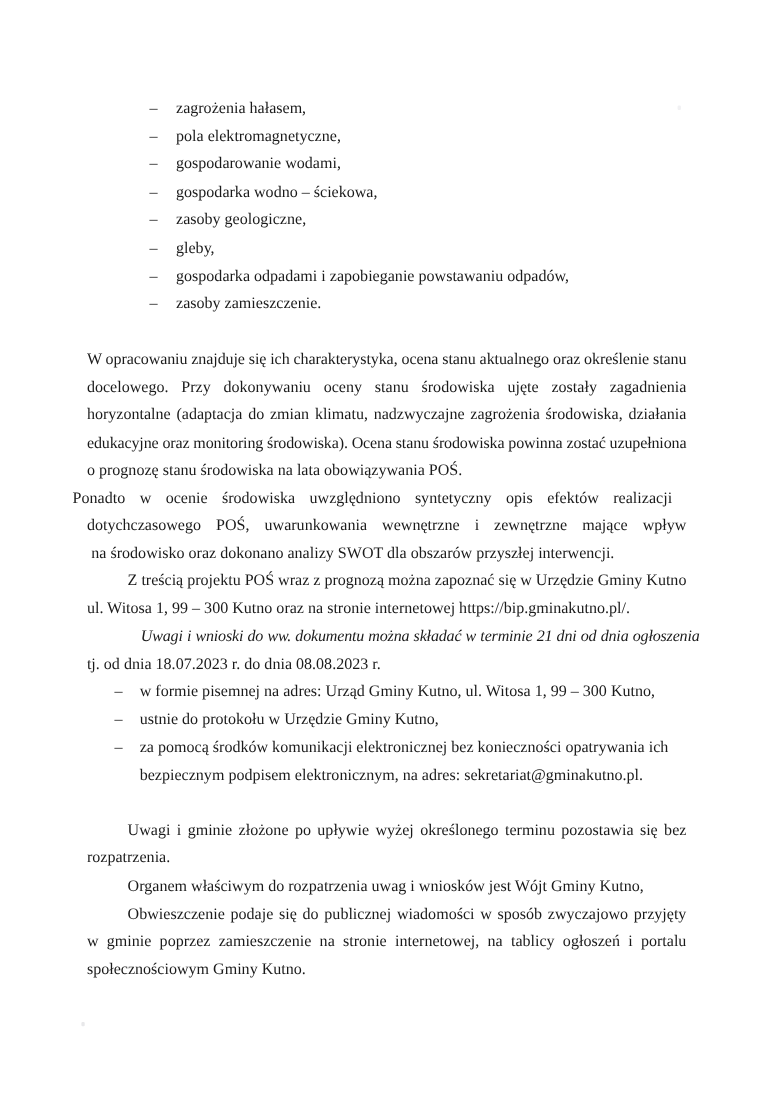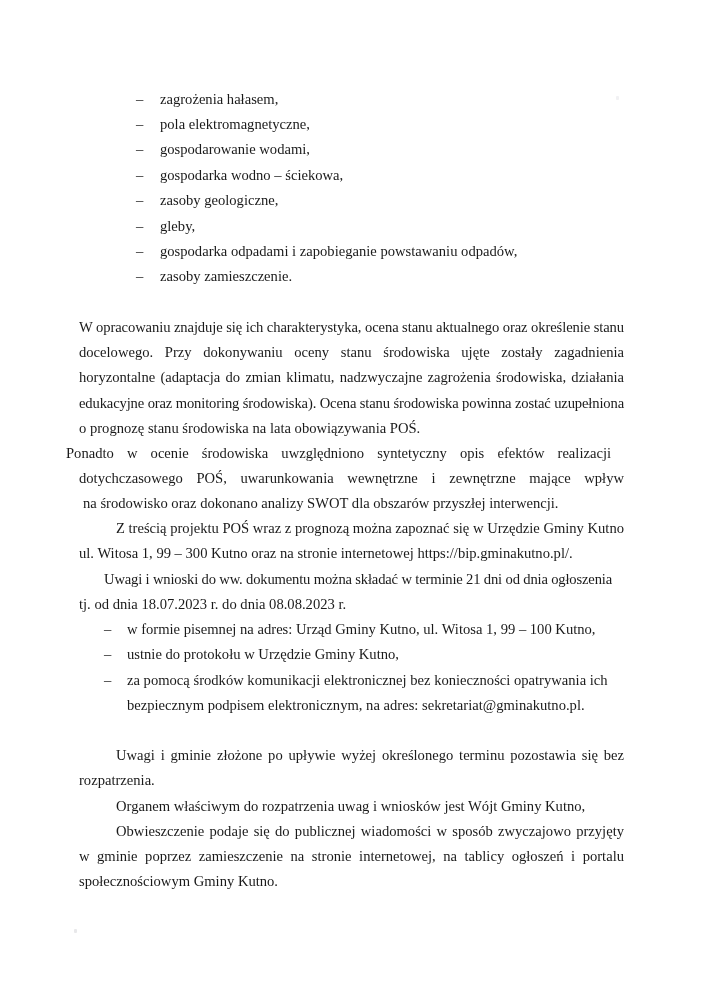--- a/index.html
+++ b/index.html
@@ -60,27 +60,27 @@
     <div class="jline" style="left:79px; top:469px; width:545px;"><span style="display: inline;">dotychczasowego POŚ, uwarunkowania wewnętrzne i zewnętrzne mające wpływ</span></div>
     <div class="line" style="left:83px; top:494px;">na środowisko oraz dokonano analizy SWOT dla obszarów przyszłej interwencji.</div>
   </div>
 
   <div>
     <div class="jline" style="left:116px; top:519px; width:508px;"><span style="display: inline; letter-spacing: -0.00722656px;">Z treścią projektu POŚ wraz z prognozą można zapoznać się w Urzędzie Gminy Kutno</span></div>
     <div class="line" style="left:79px; top:544px;text-align:right;">ul. Witosa 1, 99 – 300 Kutno oraz na stronie internetowej https://bip.gminakutno.pl/.</div>
   </div>
 
   <div>
-    <div class="jline" style="left:104px; top:570px; width:508px;"><span style="display: inline; letter-spacing: -0.162651px;">Uwagi i wnioski do ww. dokumentu można składać w terminie 21 dni od dnia ogłoszenia</span></div>
+    <div class="jline" style="left:128px; top:570px; width:508px;font-style:italic;"><span style="display: inline; letter-spacing: -0.162651px;">Uwagi i wnioski do ww. dokumentu można składać w terminie 21 dni od dnia ogłoszenia</span></div>
     <div class="line" style="left:79px; top:595px;">tj. od dnia 18.07.2023 r. do dnia 08.08.2023 r.</div>
   </div>
 
   <div>
     <div class="dash" style="left:104px; top:620px;">–</div>
-    <div class="line" style="left:127px; top:620px;">w formie pisemnej na adres: Urząd Gminy Kutno, ul. Witosa 1, 99 – 100 Kutno,</div>
+    <div class="line" style="left:127px; top:620px;">w formie pisemnej na adres: Urząd Gminy Kutno, ul. Witosa 1, 99 – 300 Kutno,</div>
 
     <div class="dash" style="left:104px; top:645px;">–</div>
     <div class="line" style="left:127px; top:645px;">ustnie do protokołu w Urzędzie Gminy Kutno,</div>
 
     <div class="dash" style="left:104px; top:671px;">–</div>
     <div class="line" style="left:127px; top:671px;">za pomocą środków komunikacji elektronicznej bez konieczności opatrywania ich</div>
 
     <div class="line" style="left:127px; top:696px;">bezpiecznym podpisem elektronicznym, na adres: sekretariat@gminakutno.pl.</div>
   </div>
 

